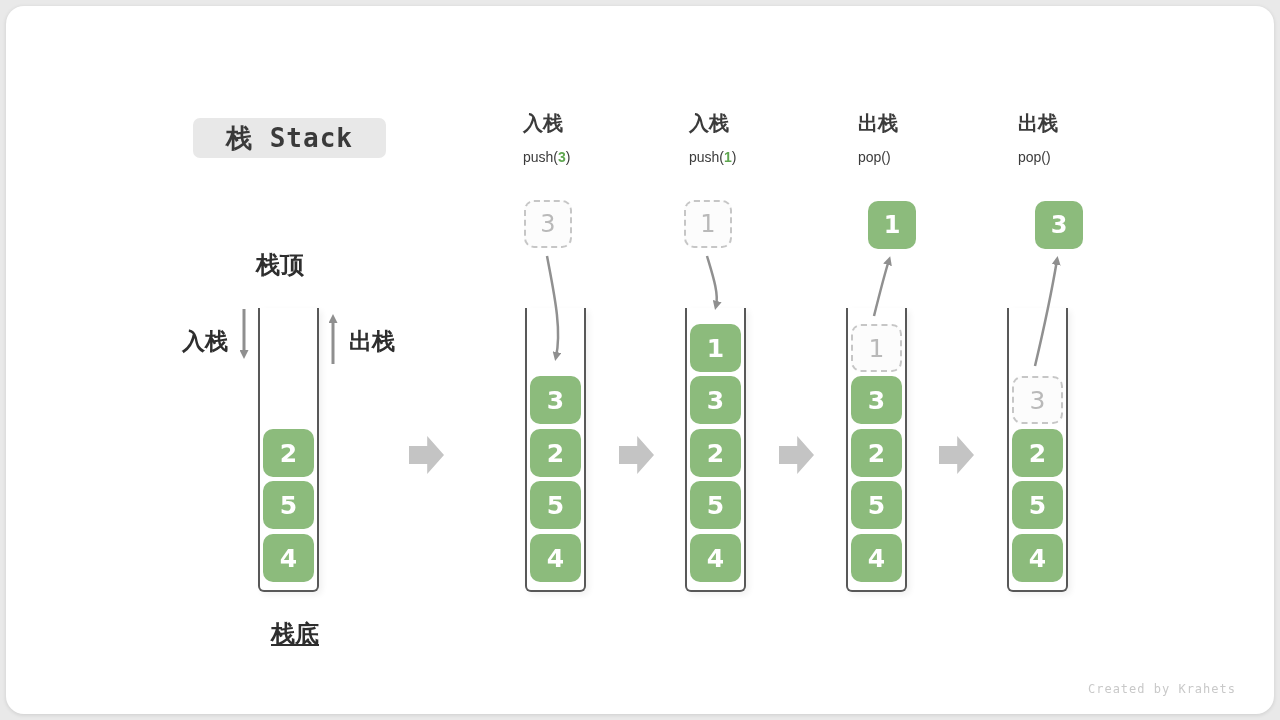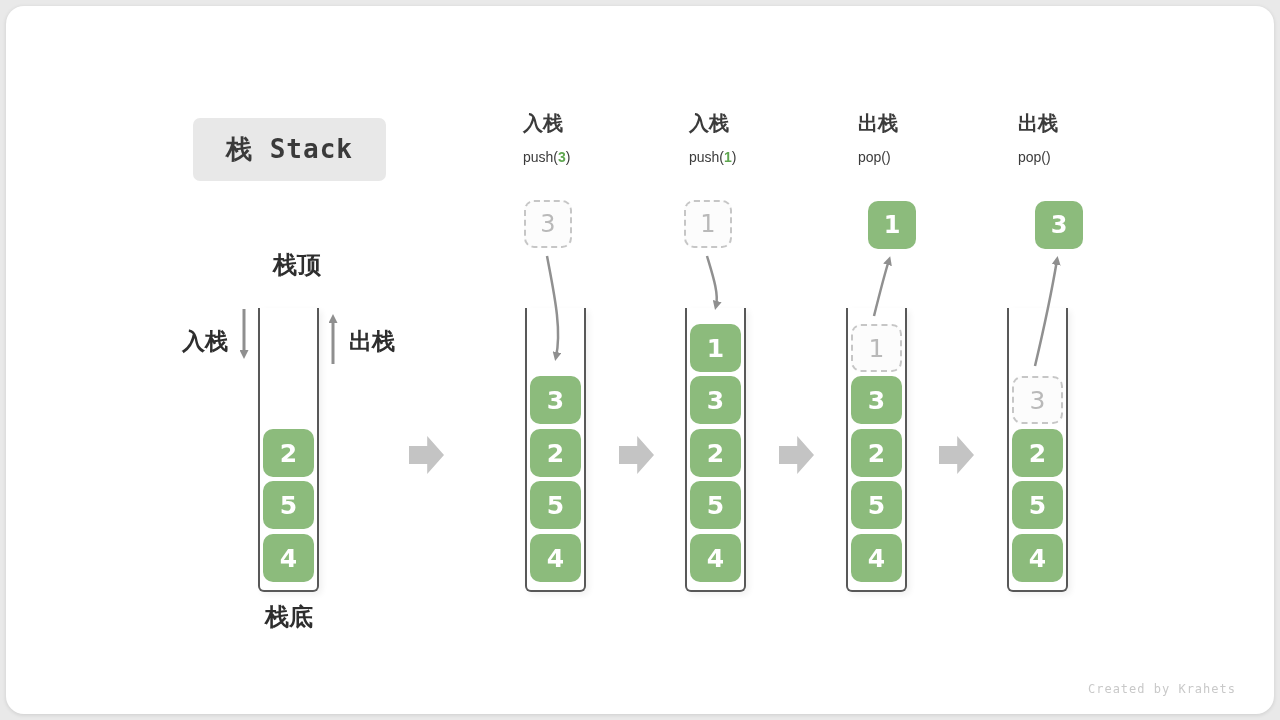--- a/index.html
+++ b/index.html
@@ -19,39 +19,39 @@
     left: 6px; top: 6px;
     width: 1268px; height: 708px;
     background: #ffffff;
     border-radius: 18px;
     box-shadow: 0 1px 4px rgba(0,0,0,0.12);
   }
   
   .title-box {
     position: absolute;
     left: 187px; top: 112px;
-    width: 193px; height: 63px;
+    width: 193px; height: 40px;
     background: #e8e8e8;
     border-radius: 7px;
     display: flex; align-items: center; justify-content: center;
     font-family: "DejaVu Sans Mono", monospace;
     font-size: 26px;
     font-weight: 600;
     color: #3a3a3a;
     letter-spacing: 1px;
   }
   
   .cjk-label {
     position: absolute;
     font-weight: 700;
     color: #2e2e2e;
     white-space: nowrap;
   }
-  .stack-top    { left: 261px; top: 243px; width: 60px; text-align: center; font-size: 24px; }
-  .stack-bottom { left: 253px; top: 595px; width: 60px; text-align: center; font-size: 24px; }
+  .stack-top    { left: 250px; top: 243px; width: 60px; font-size: 24px; }
+  .stack-bottom { left: 253px; top: 612px; width: 60px; text-align: right; font-size: 24px; text-decoration: underline; }
   .push-side    { left: 176px; top: 320px; font-size: 23px; }
   .pop-side     { left: 343px; top: 320px; font-size: 23px; }
   
   .stack-container {
     position: absolute;
     top: 302px;
     width: 61px; height: 284px;
     border-left: 2px solid #585858;
     border-right: 2px solid #585858;
     border-bottom: 2px solid #585858;

